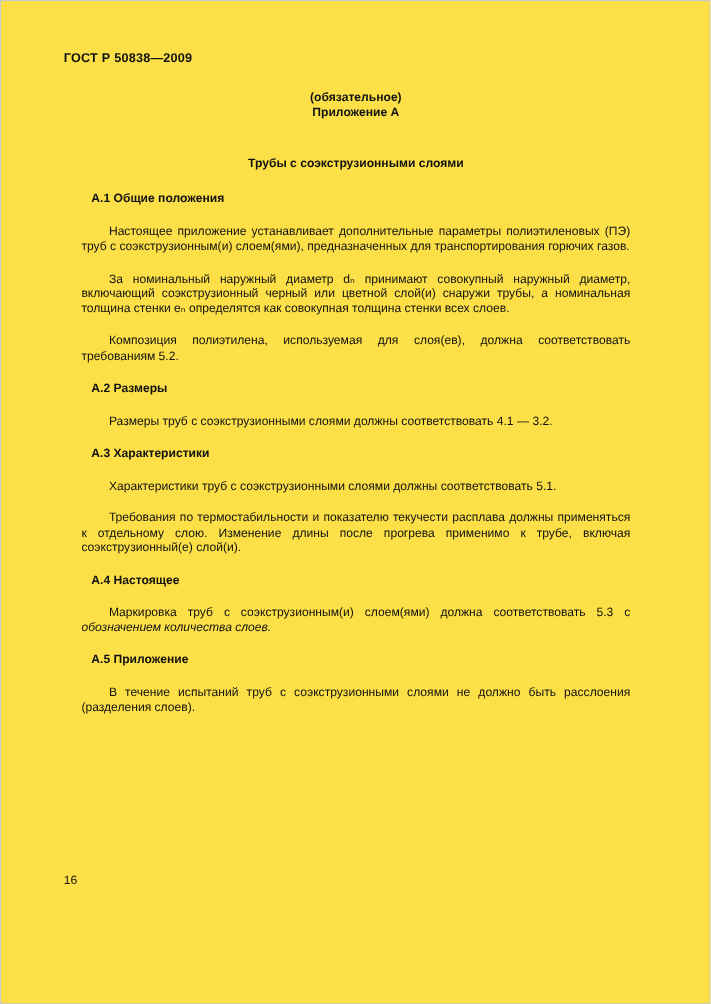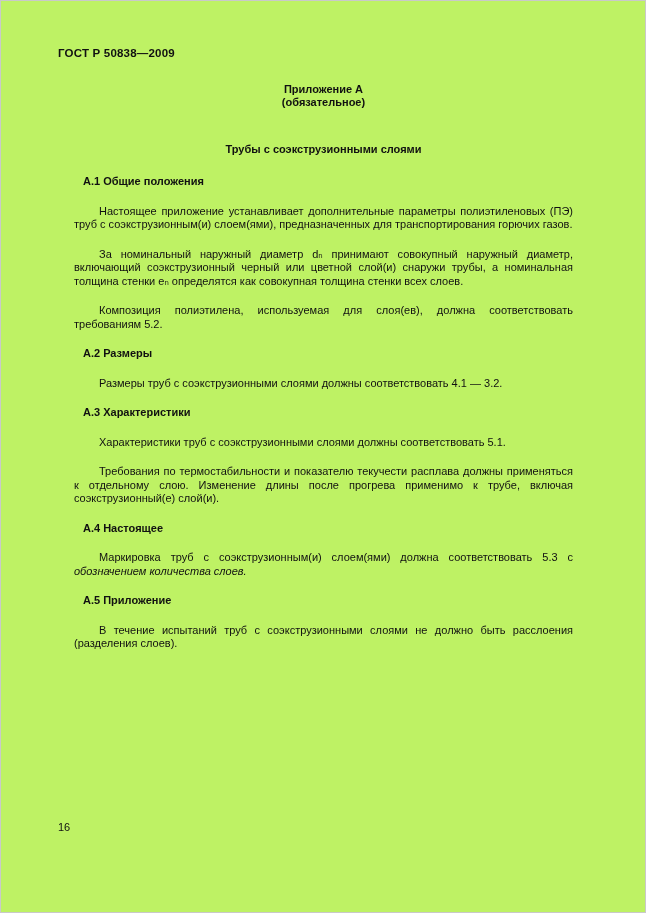--- a/index.html
+++ b/index.html
@@ -5,21 +5,21 @@
   html, body {
     margin: 0;
     padding: 0;
     background: #ffffff;
   }
   .page {
     position: relative;
     width: 646px;
     height: 913px;
     box-sizing: border-box;
-    background: #bef264;
+    background: #fde047;
     border: 1px solid #c9c9c9;
     font-family: "Liberation Sans", "DejaVu Sans", sans-serif;
     color: #111111;
     overflow: hidden;
     padding-left: 20px;
   }
   .content {
     position: absolute;
     left: 57px;
     right: 56px;
@@ -63,35 +63,35 @@
     margin: 16px;
     padding: 0;
     text-indent: 25px;
   }
   .italic {
     font-style: italic;
   }
   .page-number {
     position: absolute;
     left: 57px;
-    top: 820px;
+    top: 794px;
     font-size: 11px;
   }
 </style>
 </head>
 <body>
 
 <div class="page">
   <div class="content">
 
     <div class="doc-header">ГОСТ Р 50838—2009</div>
 
     <div class="annex-block">
+      <div>(обязательное)</div>
       <div>Приложение А</div>
-      <div>(обязательное)</div>
     </div>
 
     <h1 class="doc-title">Трубы с соэкструзионными слоями</h1>
 
     <div class="body-text">
 
       <h2 class="sec-heading">А.1 Общие положения</h2>
       <p class="para">Настоящее приложение устанавливает дополнительные параметры полиэтиленовых (ПЭ) труб с соэкструзионным(и) слоем(ями), предназначенных для транспортирования горючих газов.</p>
       <p class="para">За номинальный наружный диаметр dₙ принимают совокупный наружный диаметр, включающий соэкструзионный черный или цветной слой(и) снаружи трубы, а номинальная толщина стенки eₙ определятся как совокупная толщина стенки всех слоев.</p>
       <p class="para">Композиция полиэтилена, используемая для слоя(ев), должна соответствовать требованиям 5.2.</p>

